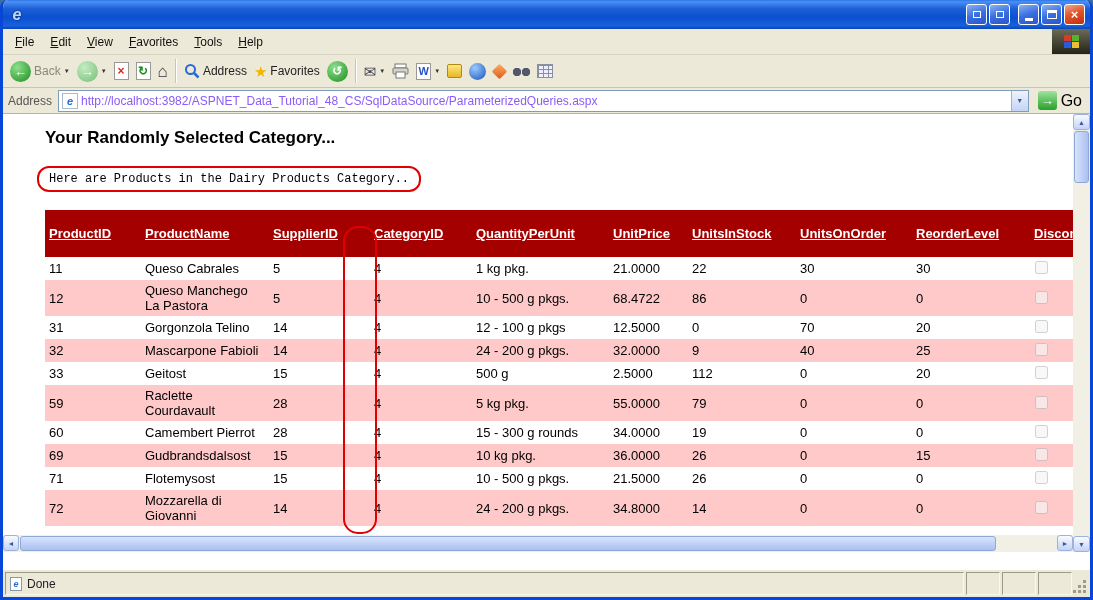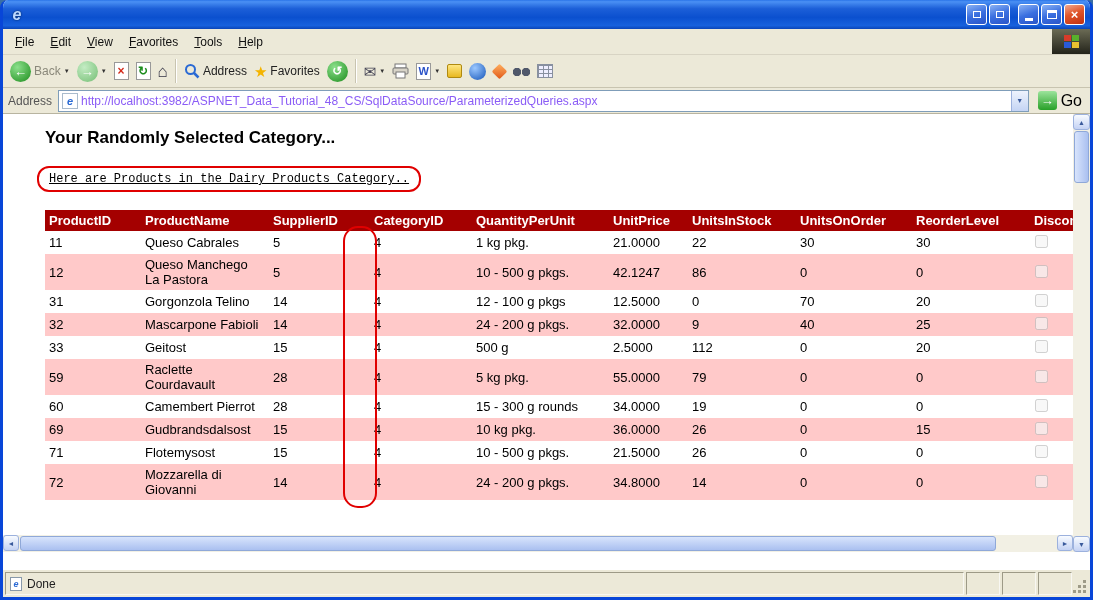--- a/index.html
+++ b/index.html
@@ -68,24 +68,24 @@
   .combo-dd{margin-left:auto;width:17px;height:100%;background:linear-gradient(180deg,#eef3fd,#c4d4f4);border-left:1px solid #9cb1dd;display:flex;align-items:center;justify-content:center;color:#3a5a9c;font-size:7px;flex:0 0 auto;box-sizing:border-box;}
   .go-btn{display:flex;align-items:center;gap:4px;padding:0 3px;}
   .go-icon{width:19px;height:19px;border-radius:3px;background:linear-gradient(180deg,#9ce49c,#28a028);color:#fff;display:flex;align-items:center;justify-content:center;font-size:13px;font-weight:bold;}
   .go-label{font-size:16px;color:#000;}
 
   
   .viewport{flex:1 1 auto;display:grid;grid-template-columns:1fr 17px;grid-template-rows:1fr 17px;background:#fff;min-height:0;border-radius:22px;}
   .content{grid-area:1/1/2/2;overflow:hidden;padding:12px 0 0 42px;position:relative;}
   .page-heading{font-size:17px;font-weight:bold;color:#000;margin:2px 0 18px 0;}
   .category-label{display:inline-block;margin-left:-8px;font-family:"Liberation Mono","DejaVu Sans Mono",monospace;font-size:12px;color:#000;
-    border:2px solid var(--annotation,#e00000);border-radius:12px;padding:4px 10px;text-decoration:underline;}
+    border:2px solid var(--annotation,#e00000);border-radius:12px;padding:4px 10px;}
   .table-wrap{position:relative;display:inline-block;margin-top:18px;}
   table.products{border-collapse:collapse;table-layout:fixed;width:1015px;font-size:13px;}
-  .products th{background:var(--header-bg,#a40000);color:#fff;text-align:left;font-weight:bold;padding:3px 4px;font-size:13px;overflow:hidden;}
+  .products th{background:var(--header-bg,#a40000);color:#fff;text-align:left;font-weight:bold;padding:16px 4px;font-size:13px;overflow:hidden;text-decoration:underline;}
   .products td{padding:3px 4px;vertical-align:middle;color:#000;overflow:hidden;}
   .products tr.alt td{background:var(--alt-row-bg,#ffc9c9);}
   .products input[type=checkbox]{width:13px;height:13px;margin:1px 0 0 1px;}
   .products th:nth-child(1){width:88px}
   .products th:nth-child(2){width:120px}
   .products th:nth-child(3){width:93px}
   .products th:nth-child(4){width:94px}
   .products th:nth-child(5){width:129px}
   .products th:nth-child(6){width:71px}
   .products th:nth-child(7){width:100px}
@@ -268,21 +268,21 @@
                 <td>30</td>
                 <td>30</td>
                 <td><input type="checkbox" disabled="" style=""></td>
               </tr>
               <tr class="alt">
                 <td>12</td>
                 <td>Queso Manchego La Pastora</td>
                 <td>5</td>
                 <td>4</td>
                 <td>10 - 500 g pkgs.</td>
-                <td>42.1247</td>
+                <td>68.4722</td>
                 <td>86</td>
                 <td>0</td>
                 <td>0</td>
                 <td><input type="checkbox" disabled="" style=""></td>
               </tr>
               <tr>
                 <td>31</td>
                 <td>Gorgonzola Telino</td>
                 <td>14</td>
                 <td>4</td>

